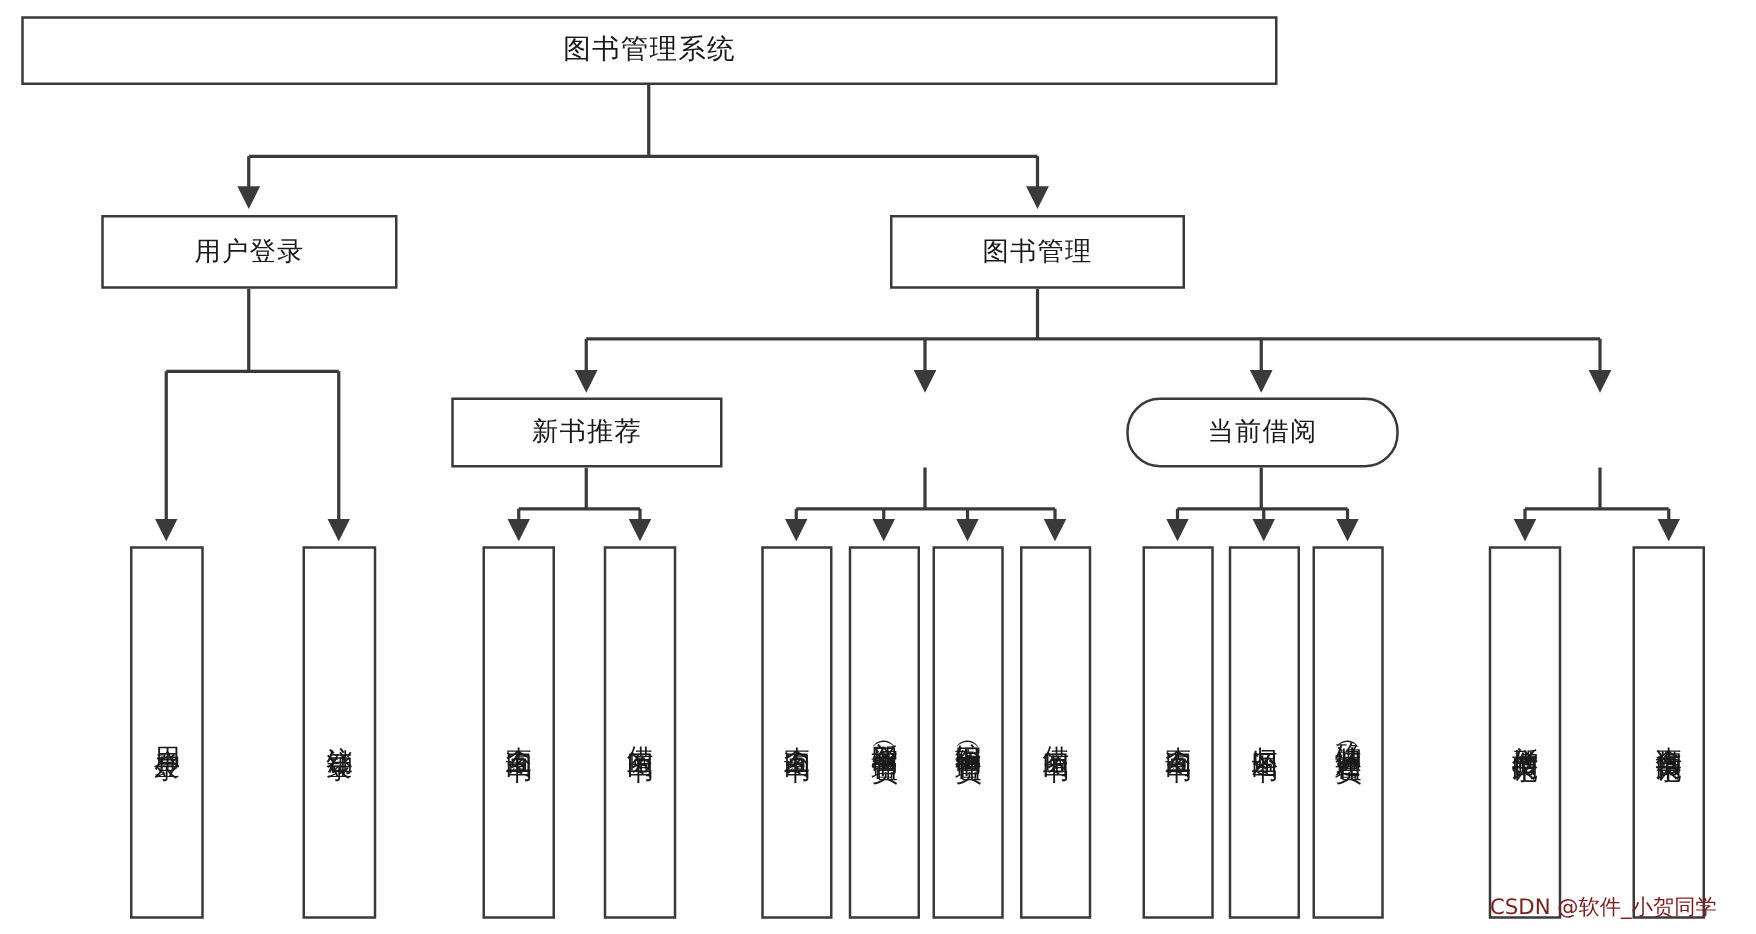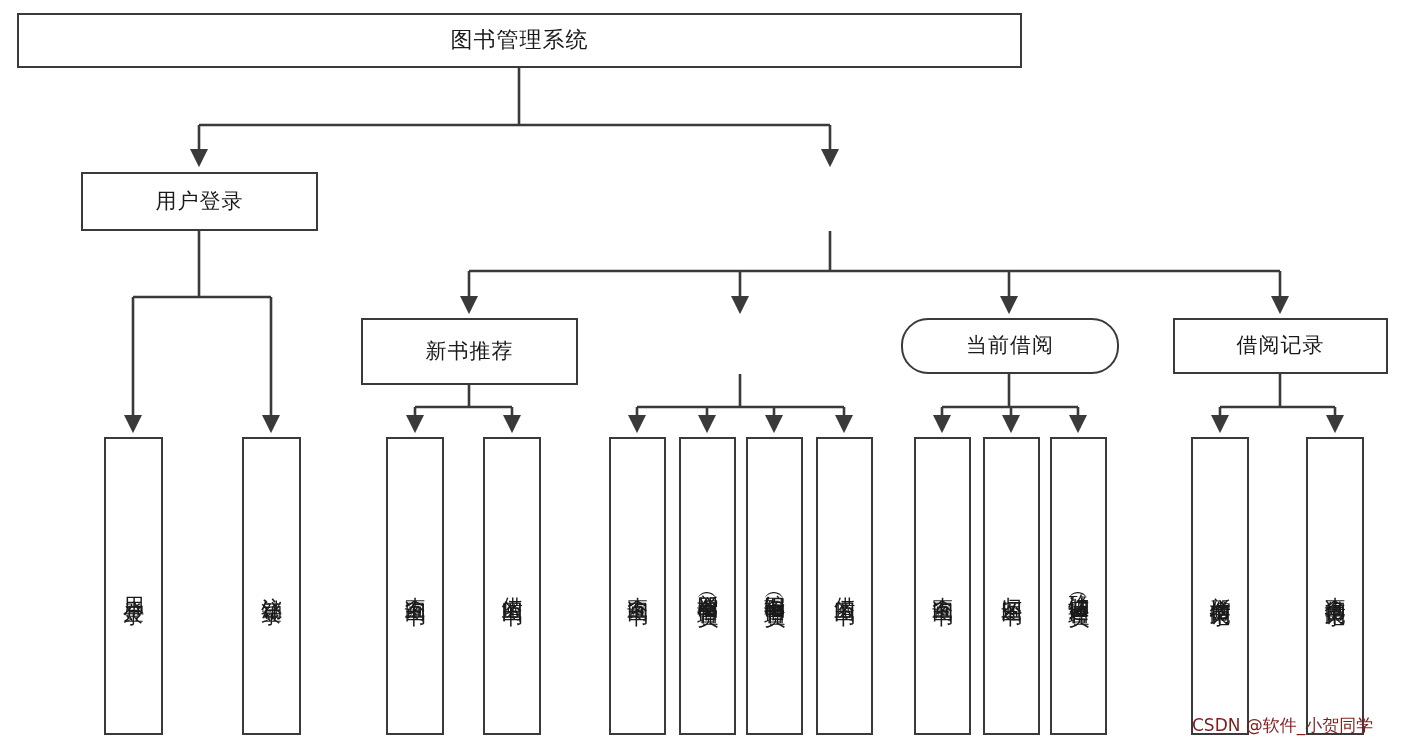--- a/index.html
+++ b/index.html
@@ -124,29 +124,29 @@
     </g>
   </svg>
 
   <div class="node horiz root" style="left:17px;top:13px;width:1005px;height:55px;">
     <span>图书管理系统</span>
   </div>
 
   <div class="node horiz" style="left:81px;top:172px;width:237px;height:59px;">
     <span>用户登录</span>
   </div>
+  <div class="node horiz" style="left:712px;top:172px;width:236px;height:59px;">
+    <span>图书管理</span>
+  </div>
 
-  <div class="node horiz" style="left:361px;top:318px;width:217px;height:67px;">
+  <div class="node horiz" style="left:361px;top:318px;width:217px;height:56px;">
     <span>新书推荐</span>
   </div>
   <div class="node horiz" style="left:901px;top:318px;width:218px;height:56px;border-radius:27px;">
     <span>当前借阅</span>
-  </div>
-  <div class="node horiz" style="left:1173px;top:318px;width:215px;height:56px;">
-    <span>借阅记录</span>
   </div>
 
   <div class="leaf" style="left:104px;top:437px;width:59px;height:298px;">
     <span class="vtext">用户登录</span>
   </div>
   <div class="leaf" style="left:242px;top:437px;width:59px;height:298px;">
     <span class="vtext">注销登录</span>
   </div>
 
   <div class="leaf" style="left:386px;top:437px;width:58px;height:298px;">

